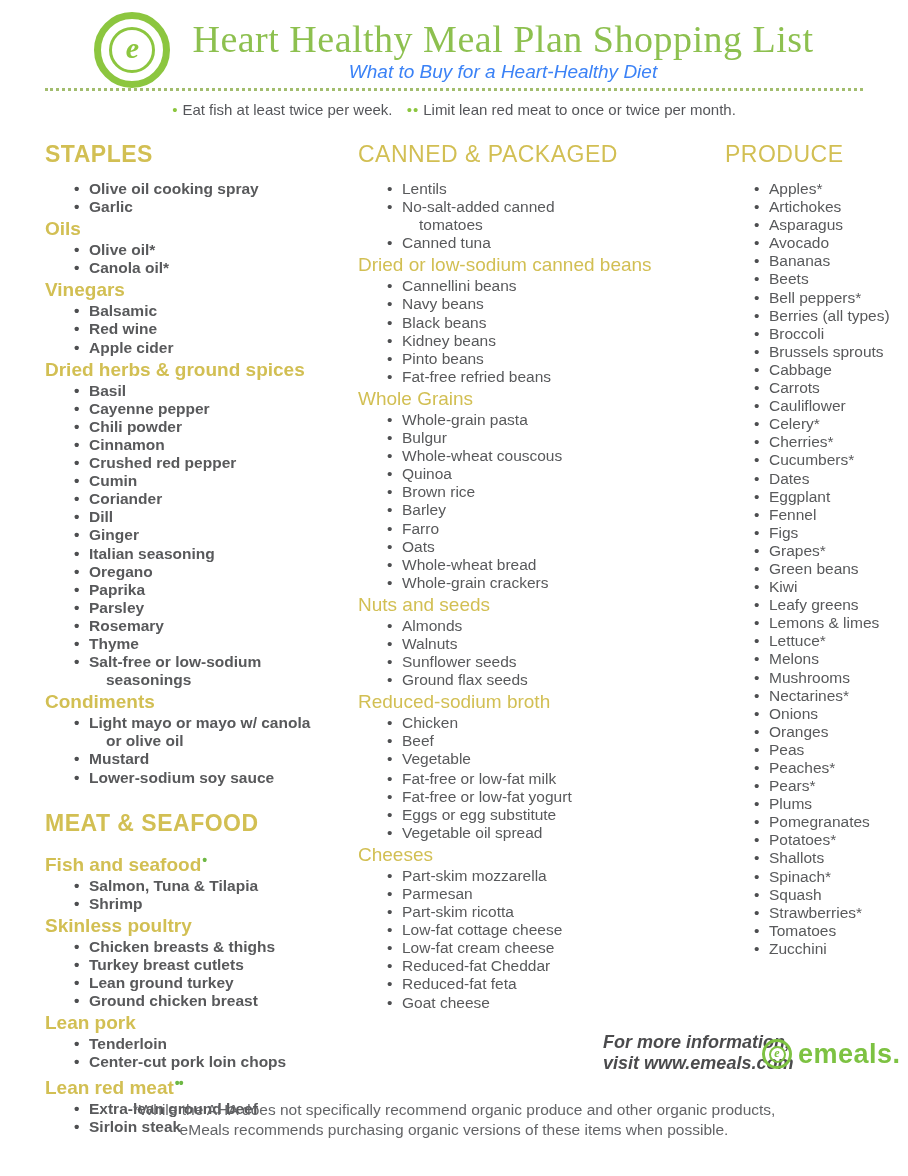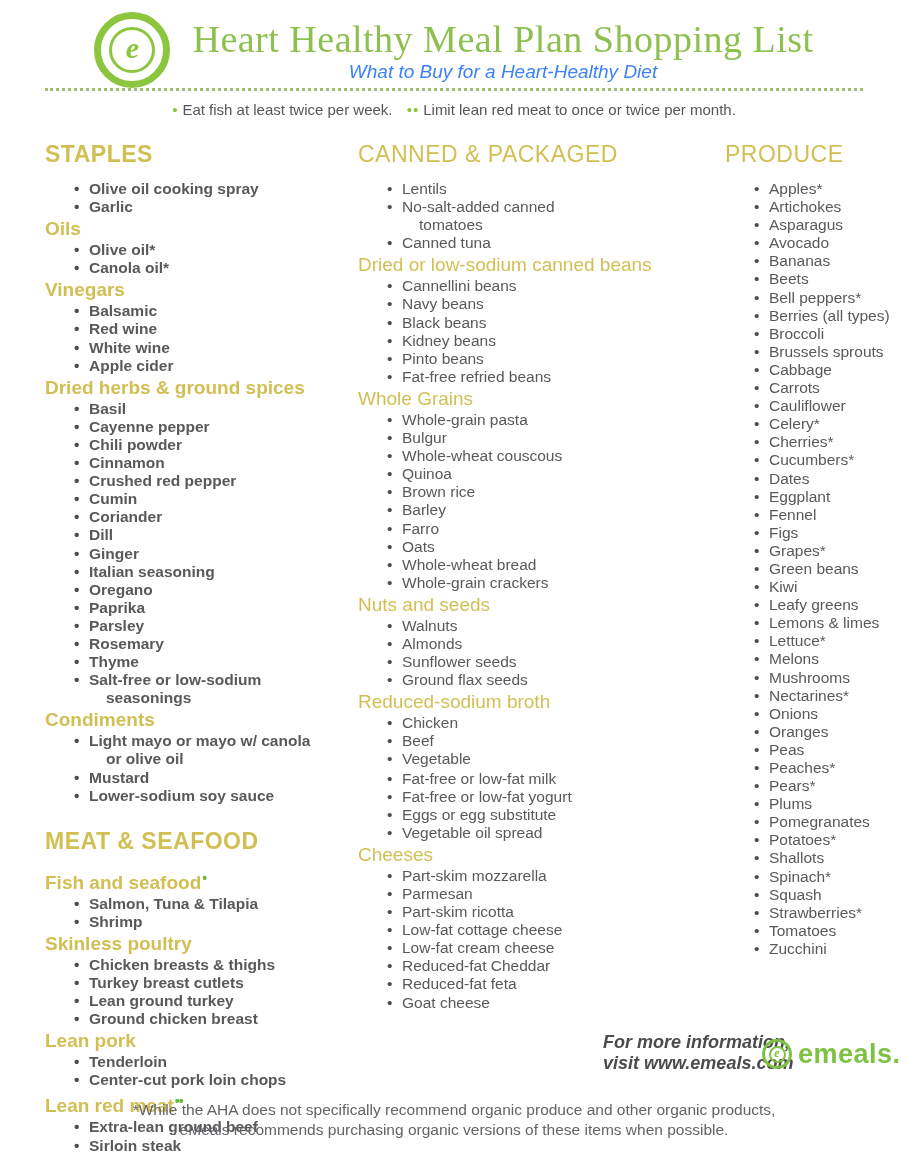--- a/index.html
+++ b/index.html
@@ -123,21 +123,20 @@
         </ul>
         <div class="sub">Oils</div>
         <ul class="items">
           <li>Olive oil*</li>
           <li>Canola oil*</li>
         </ul>
         <div class="sub">Vinegars</div>
         <ul class="items">
           <li>Balsamic</li>
           <li>Red wine</li>
-          <li>White wine</li>
           <li>Apple cider</li>
         </ul>
         <div class="sub">Dried herbs &amp; ground spices</div>
         <ul class="items">
           <li>Basil</li>
           <li>Cayenne pepper</li>
           <li>Chili powder</li>
           <li>Cinnamon</li>
           <li>Crushed red pepper</li>
           <li>Cumin</li>
@@ -206,22 +205,22 @@
           <li>Quinoa</li>
           <li>Brown rice</li>
           <li>Barley</li>
           <li>Farro</li>
           <li>Oats</li>
           <li>Whole-wheat bread</li>
           <li>Whole-grain crackers</li>
         </ul>
         <div class="sub">Nuts and seeds</div>
         <ul class="items">
+          <li>Almonds</li>
           <li>Walnuts</li>
-          <li>Almonds</li>
           <li>Sunflower seeds</li>
           <li>Ground flax seeds</li>
         </ul>
         <div class="sub">Reduced-sodium broth</div>
         <ul class="items">
           <li>Chicken</li>
           <li>Beef</li>
           <li>Vegetable</li>
         </ul>
         <ul class="items">

